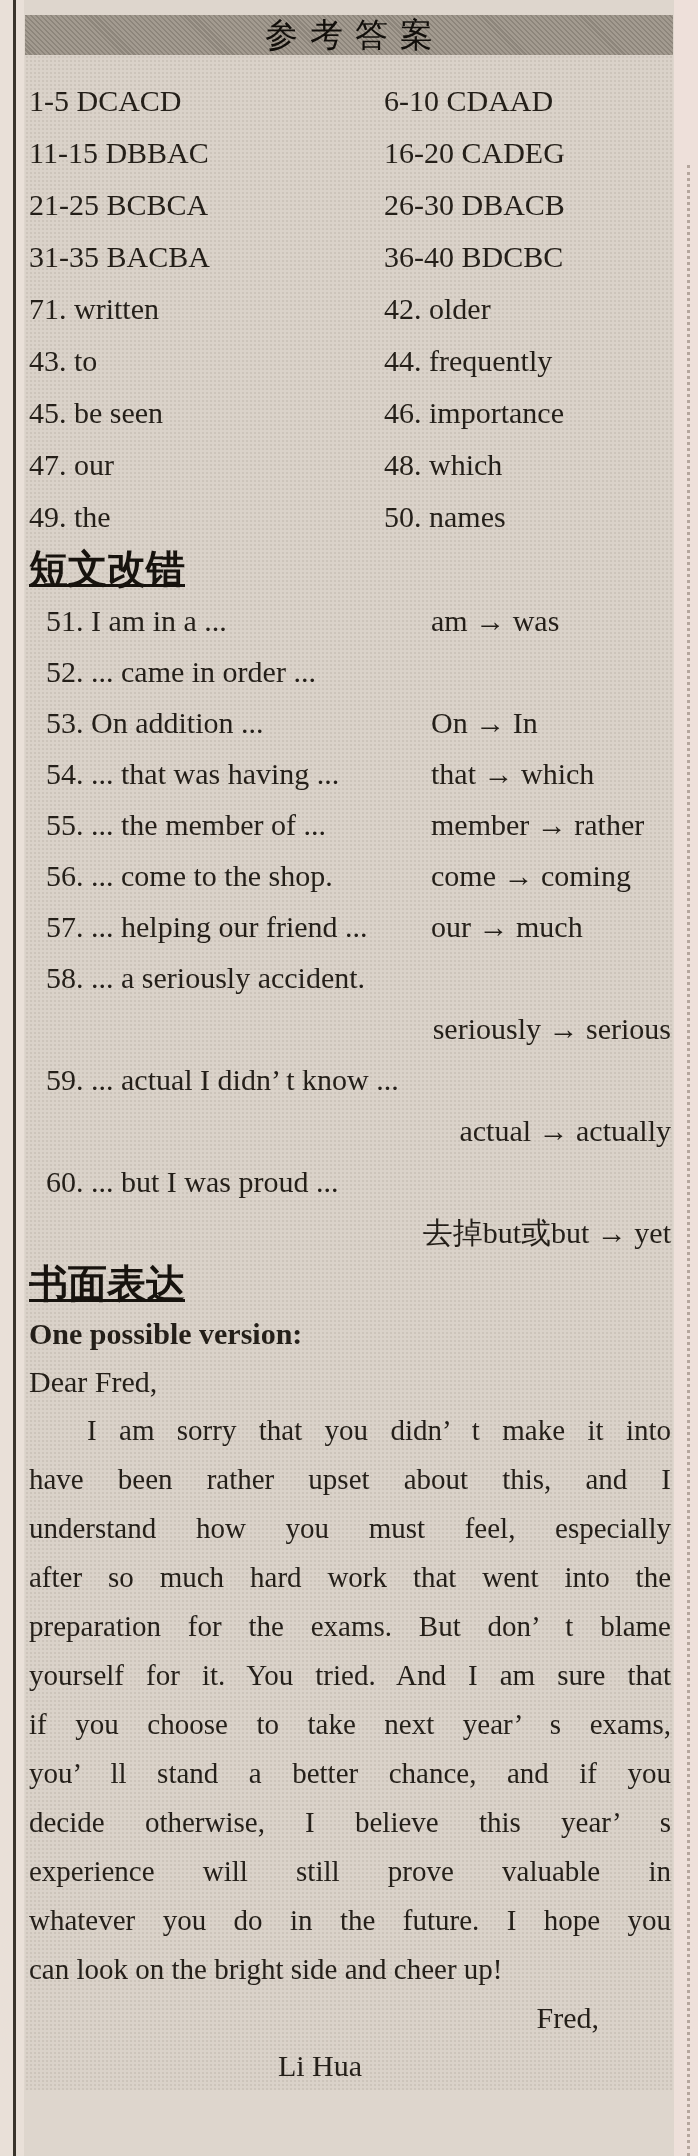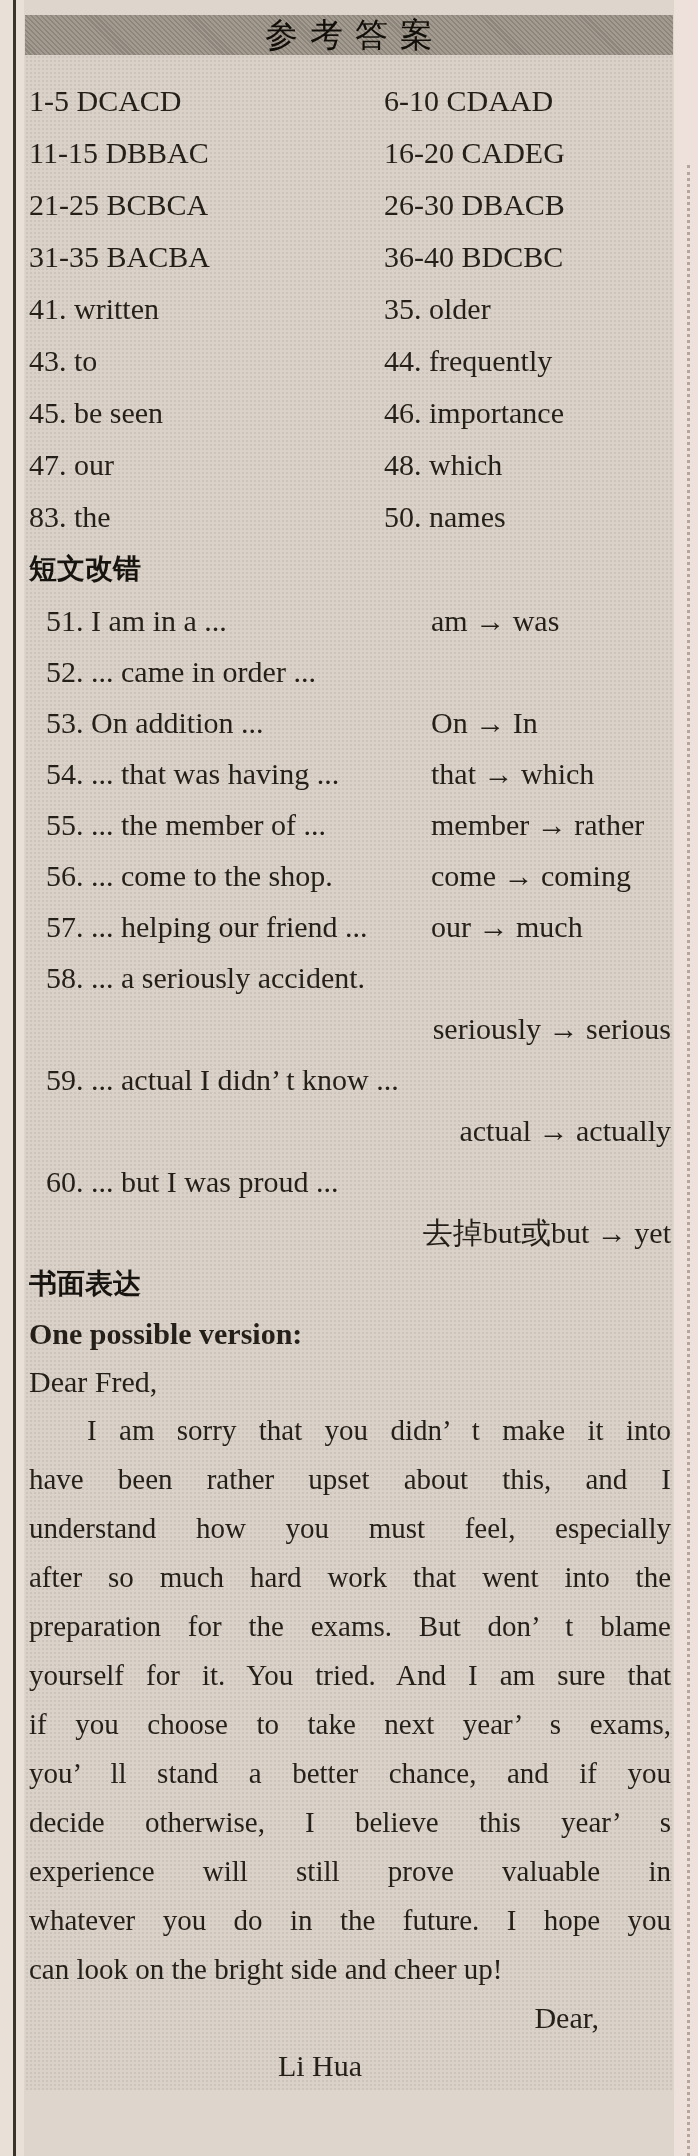--- a/index.html
+++ b/index.html
@@ -70,23 +70,24 @@
     white-space: nowrap;
   }
   .ans-left { min-width: 355px; }
   .corr-row { line-height: 51px; margin-left: 17px; }
   .corr-left { min-width: 385px; }
   .corr-left:empty { min-width: 0; flex: 1 1 auto; }
   .corr-right { white-space: nowrap; }
   .cn-heading {
     font-family: "Liberation Sans", sans-serif;
     font-weight: bold;
-    font-size: 28px;
+    font-size: 39px;
     line-height: 52px;
     color: #17130e;
+    text-decoration: underline;
   }
   .version-label {
     font-weight: bold;
     font-size: 30px;
     line-height: 48px;
   }
   .salutation {
     font-size: 30px;
     line-height: 48px;
   }
@@ -140,41 +141,41 @@
           <span class="ans-left">21-25 BCBCA</span>
           <span class="ans-right">26-30 DBACB</span>
         </div>
 
         <div class="row ans-row">
           <span class="ans-left">31-35 BACBA</span>
           <span class="ans-right">36-40 BDCBC</span>
         </div>
 
         <div class="row ans-row">
-          <span class="ans-left">41. written</span>
-          <span class="ans-right">35. older</span>
+          <span class="ans-left">71. written</span>
+          <span class="ans-right">42. older</span>
         </div>
 
         <div class="row ans-row">
           <span class="ans-left">43. to</span>
           <span class="ans-right">44. frequently</span>
         </div>
 
         <div class="row ans-row">
           <span class="ans-left">45. be seen</span>
           <span class="ans-right">46. importance</span>
         </div>
 
         <div class="row ans-row">
           <span class="ans-left">47. our</span>
           <span class="ans-right">48. which</span>
         </div>
 
         <div class="row ans-row">
-          <span class="ans-left">83. the</span>
+          <span class="ans-left">49. the</span>
           <span class="ans-right">50. names</span>
         </div>
       </div>
 
     <div class="cn-heading">短文改错</div>
 
     <div class="corrections">
 
         <div class="row corr-row">
           <span class="corr-left">51. I am in a ...</span>
@@ -268,17 +269,17 @@
 
         <div class="letter-line">decide otherwise, I believe this year’ s</div>
 
         <div class="letter-line">experience will still prove valuable in</div>
 
         <div class="letter-line">whatever you do in the future. I hope you</div>
 
         <div class="letter-line">can look on the bright side and cheer up!</div>
       </div>
 
-    <div class="closing">Dear,</div>
+    <div class="closing">Fred,</div>
     <div class="signature">Li Hua</div>
 
   </div>
 </div>
 
 </body></html>

